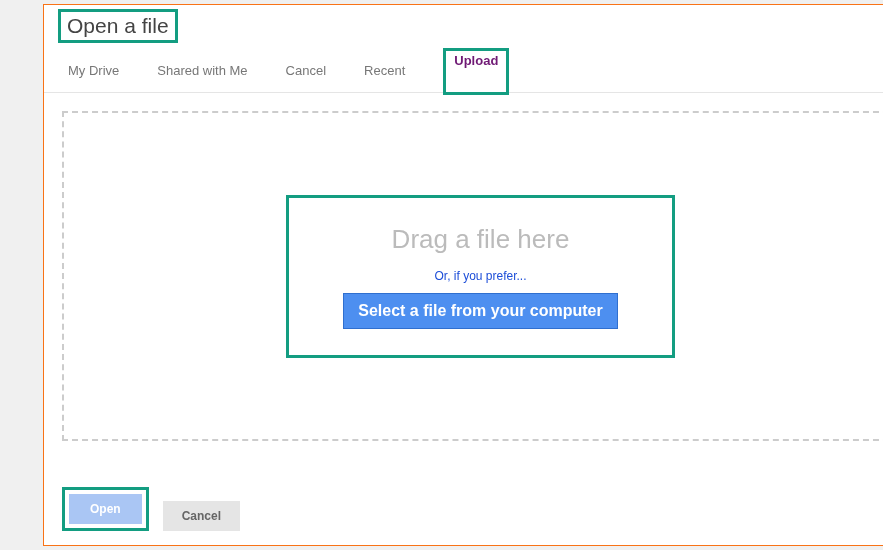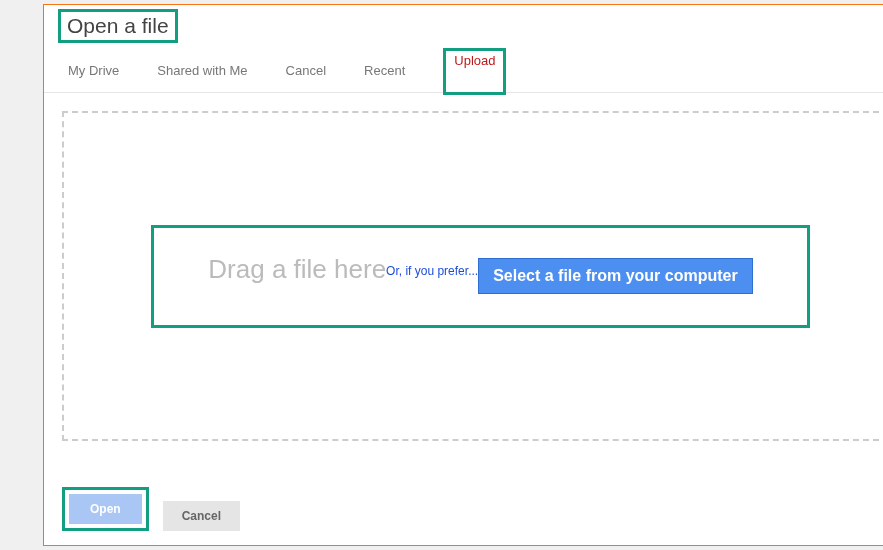--- a/index.html
+++ b/index.html
@@ -18,29 +18,29 @@
     .close {
       font-size: 20px; color: #888; cursor: pointer; user-select: none;
       width: 24px; height: 24px; display: flex; align-items: center; justify-content: center;
     }
     .tabs {
       display: flex; gap: 38px; padding: 20px 14px 0 24px;
       border-bottom: 1px solid #e5e5e5;
     }
     .tab { font-size: 13px; color: #777; padding-bottom: 14px; cursor: pointer; }
     .tab-active-wrap { border: 3px solid #139d81; padding: 0 8px; margin-top: -15px; margin-bottom: -3px; }
-    .tab-active-wrap .tab { color: #b91c1c; font-weight: normal; padding-top: 12px; padding-bottom: 11px; }
+    .tab-active-wrap .tab { color: #701a75; font-weight: bold; padding-top: 12px; padding-bottom: 11px; }
     .content { padding: 18px; }
     .dropzone {
       width: 100%; height: 330px; border: 2px dashed #ccc; background: #fff;
       display: flex; align-items: center; justify-content: center;
     }
     .inner-highlight {
       border: 3px solid #139d81; padding: 26px 54px;
-      display: flex; align-items: center;
+      display: flex; flex-direction: column; align-items: center;
     }
     .drag-text { font-size: 26px; color: #bbb; margin-bottom: 14px; }
     .or-text { font-size: 12px; color: #1d4ed8; margin-bottom: 10px; }
     .select-btn {
       background: #4d8ff0; color: #fff; font-size: 16px; font-weight: bold;
       border: 1px solid #2f6fcf; padding: 8px 14px; cursor: pointer;
     }
     .footer {
       position: absolute; left: 18px; bottom: 14px; display: flex; align-items: flex-end; gap: 14px;
     }

